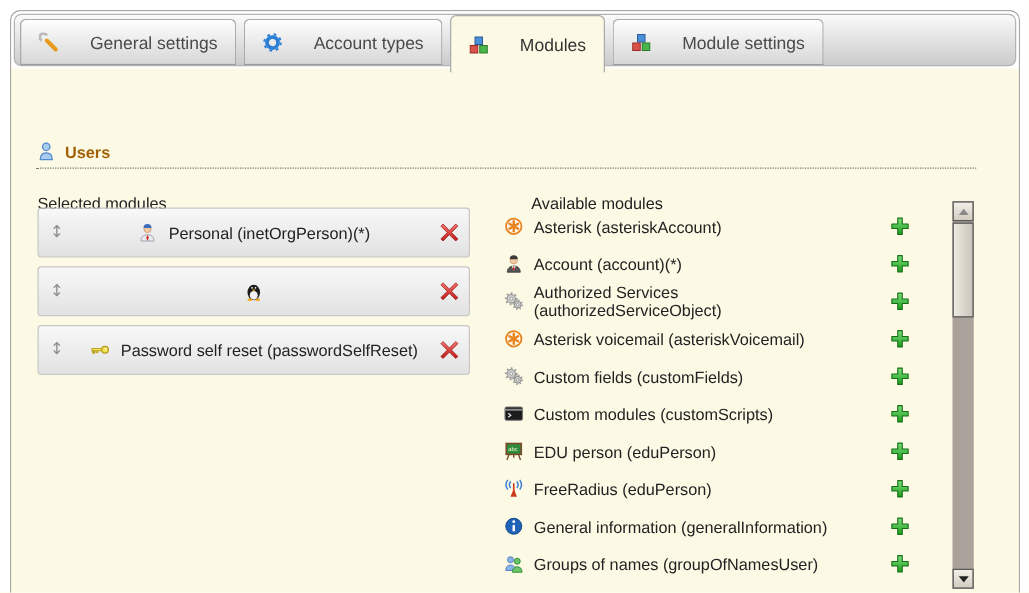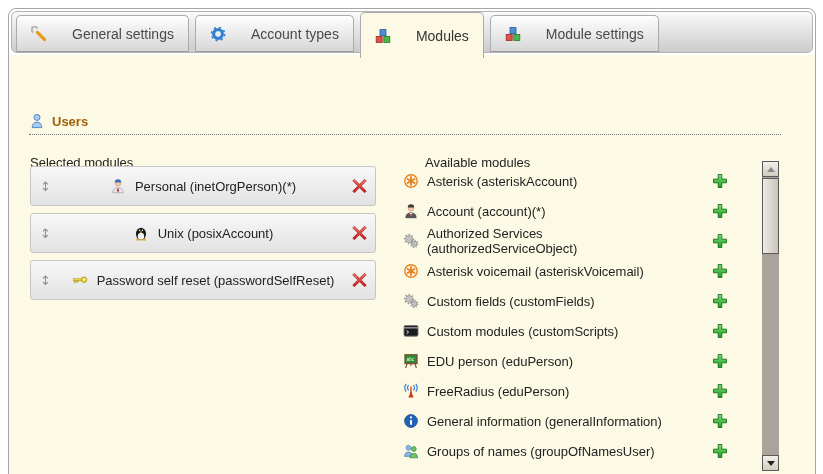--- a/index.html
+++ b/index.html
@@ -297,21 +297,20 @@
         <svg class="del" viewBox="0 0 16 16">
             <use href="#sym-x"></use>
           </svg>
       </div>
 
       <div class="sel-row">
         <span class="handle">↕</span>
         <svg class="i">
             <use href="#sym-tux"></use>
           </svg>
-        <span>Unix (posixAccount)</span>
         <svg class="del" viewBox="0 0 16 16">
             <use href="#sym-x"></use>
           </svg>
       </div>
 
       <div class="sel-row">
         <span class="handle">↕</span>
         <svg class="i">
             <use href="#sym-key"></use>
           </svg>

